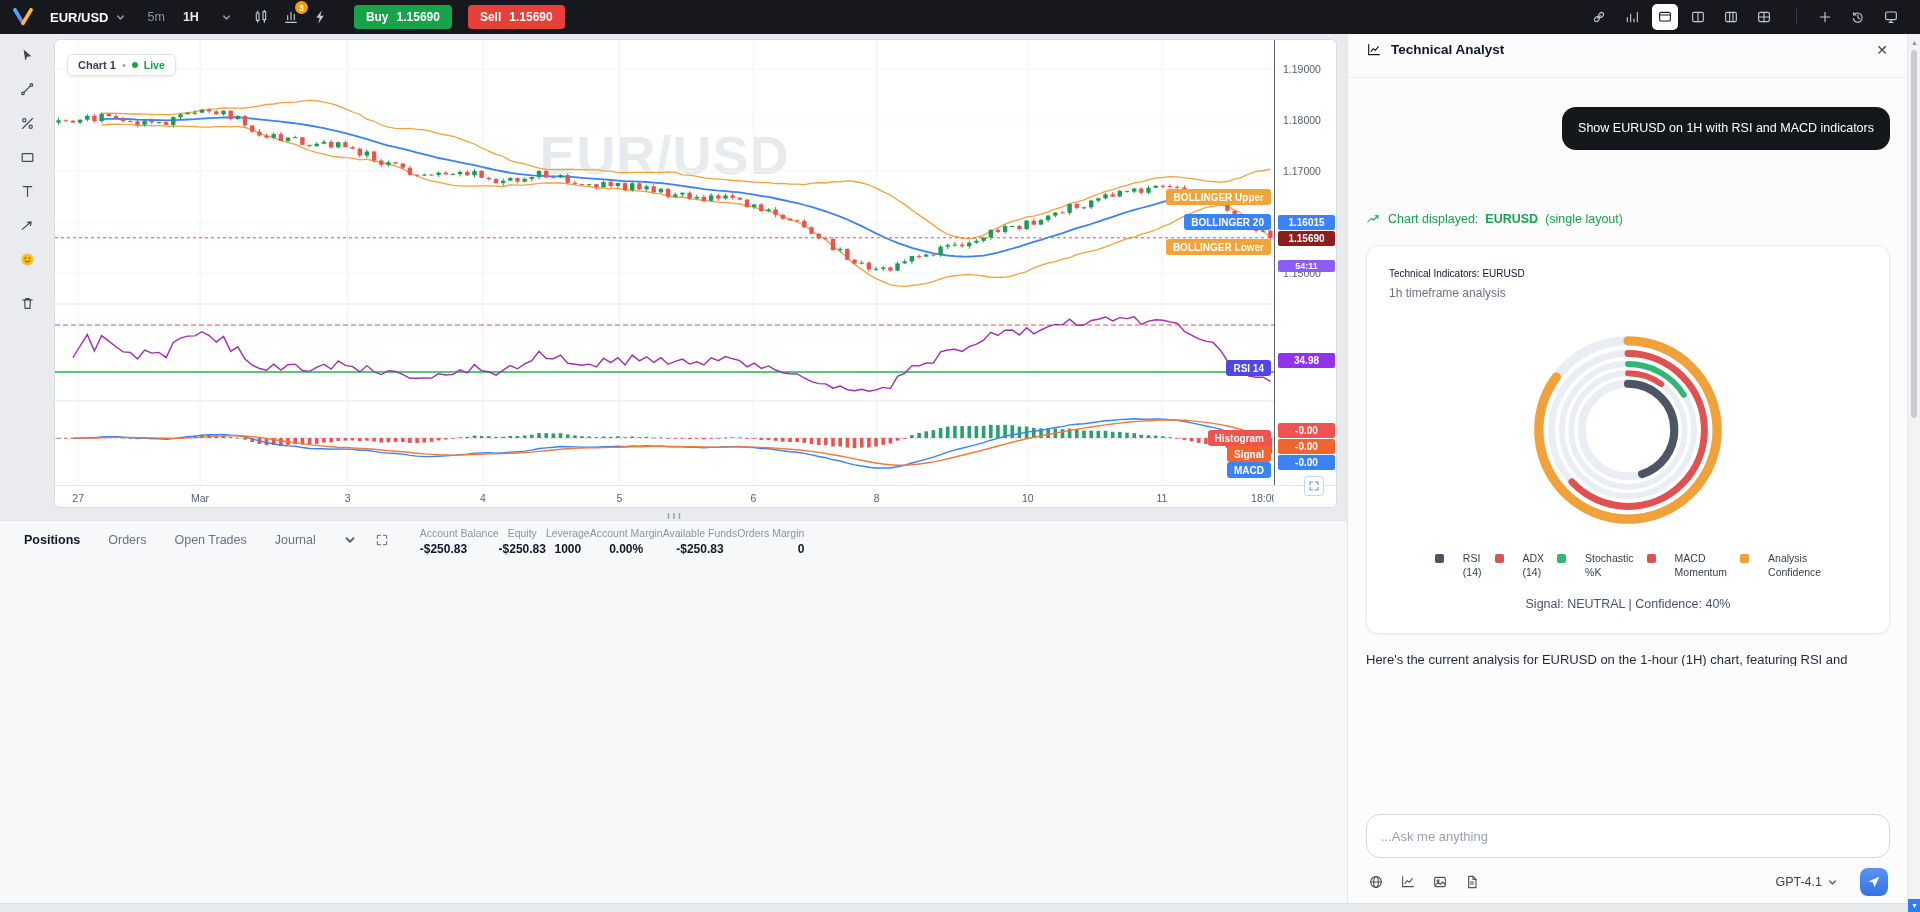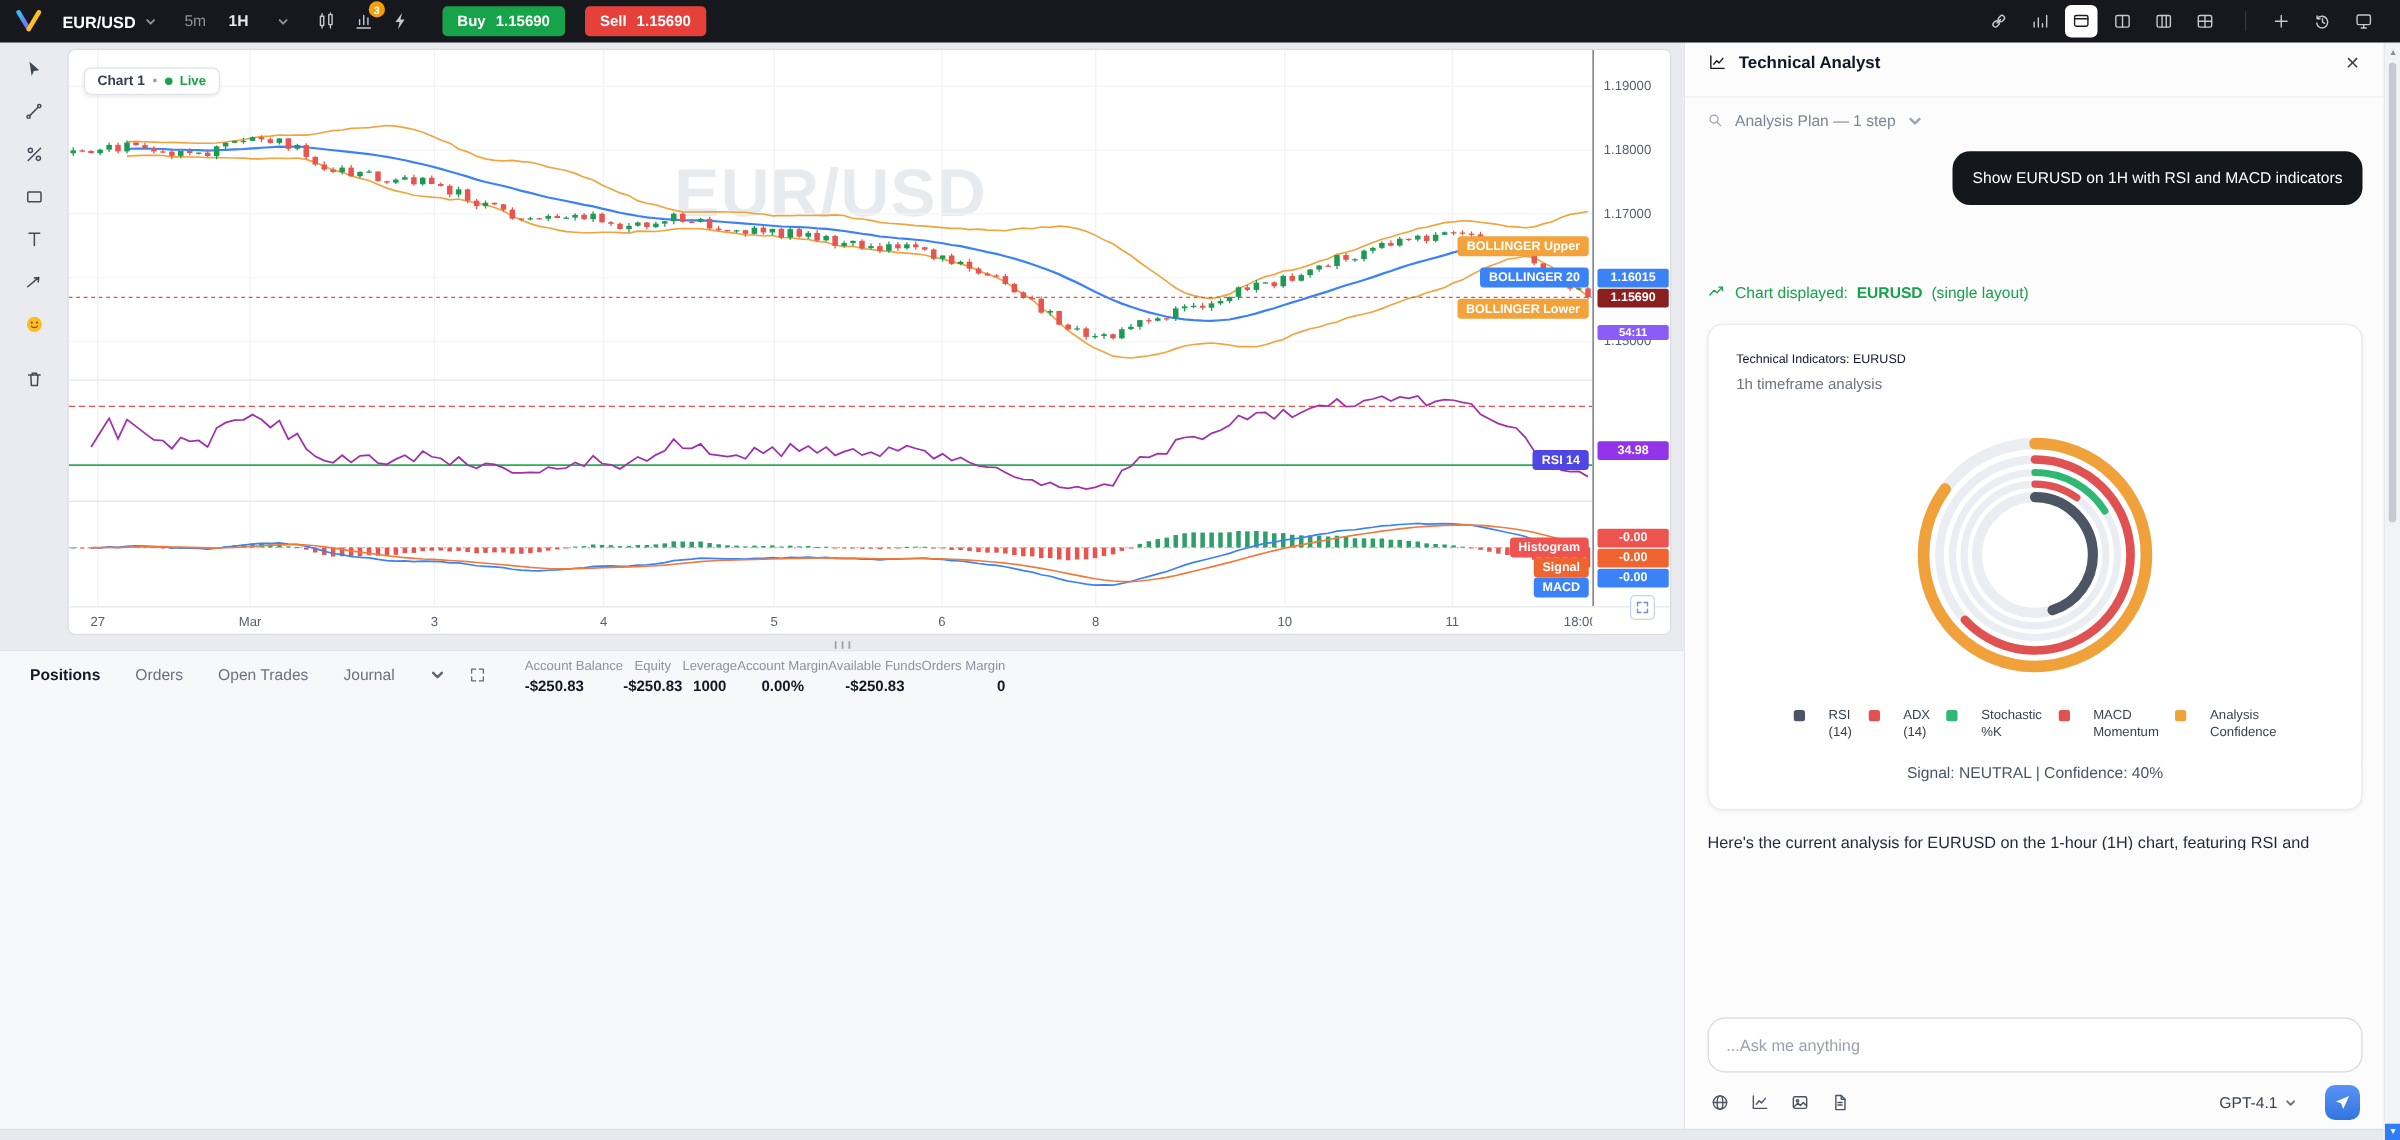--- a/index.html
+++ b/index.html
@@ -69,21 +69,21 @@
 
 .chat{width:573px;background:#fcfcfd;border-left:1px solid #e2e5e9;display:flex;flex-direction:column;position:relative}
 .chathead{height:44px;display:flex;align-items:center;padding:0 26px 12px 18px;border-bottom:1px solid #eceef1;gap:9px;flex:none}
 .chathead svg{width:16px;height:16px;color:#16181d}
 .chathead .title{font-size:13.5px;font-weight:700;color:#0f172a}
 .closebtn{margin-left:auto;width:24px;height:24px;display:flex;align-items:center;justify-content:center;color:#3f4552;font-size:14px}
 .chatbody{flex:1;overflow:hidden;padding:12px 30px 0 18px;display:flex;flex-direction:column}
 .planrow{display:flex;align-items:center;gap:8px;color:#7d8593;font-size:12.5px}
 .planrow svg{width:14px;height:14px;color:#9aa3af}
 .bubble{align-self:flex-end;background:#14171b;color:#fff;font-size:12.5px;padding:13px 16px;border-radius:14px;margin-top:17px;line-height:1.35;white-space:nowrap}
-.statusrow{display:flex;align-items:flex-end;gap:7px;margin-top:62px;font-size:12.5px;color:#16a34a}
+.statusrow{display:flex;align-items:center;gap:7px;margin-top:62px;font-size:12.5px;color:#16a34a}
 .statusrow svg{width:15px;height:15px;color:#16a34a}
 .statusrow b{font-weight:700}
 .card{margin-top:18px;background:#fff;border:1px solid #e7eaee;border-radius:12px;padding:22px 22px;box-shadow:0 1px 3px rgba(16,24,40,.05)}
 .cardtitle{font-size:10px;font-weight:400;color:#0f172a}
 .cardsub{margin-top:7px;font-size:12px;color:#6b7280}
 .gaugewrap{width:220px;height:220px;margin:20px auto 12px}
 .legend{display:flex;justify-content:center;gap:13px;margin-top:4px}
 .legitem{display:flex;gap:19px;align-items:flex-start}
 .sq{width:9px;height:9px;border-radius:2px;flex:none;margin-top:2px}
 .lbl{font-size:10.5px;color:#374151;line-height:1.3;white-space:pre-line}
@@ -926,30 +926,20 @@
       <div class="chathead">
         <svg class="icon" viewBox="0 0 24 24">
             <path d="M4 4v15h16"></path>
             <path d="M7.5 14l3.5-4 3 2.5 4.5-5.5"></path>
           </svg>
         <span class="title">Technical Analyst</span>
         <button class="closebtn">✕</button>
       </div>
 
       <div class="chatbody">
-        <div class="planrow">
-          <svg class="icon" viewBox="0 0 24 24">
-              <circle cx="9" cy="9" r="5.5"></circle>
-              <path d="M13.5 13.5L18 18"></path>
-            </svg>
-          <span>Analysis Plan — 1 step</span>
-          <svg class="icon chev" viewBox="0 0 12 12">
-              <path d="M3 4.5l3 3 3-3"></path>
-            </svg>
-        </div>
 
         <div class="bubble">Show EURUSD on 1H with RSI and MACD indicators</div>
 
         <div class="statusrow">
           <svg class="icon" viewBox="0 0 24 24">
               <path d="M3 16l5.5-6 3.5 3L19 6"></path>
               <path d="M14.5 6H19v4.5"></path>
             </svg>
           <span>Chart displayed:</span>
           <b>EURUSD</b>

